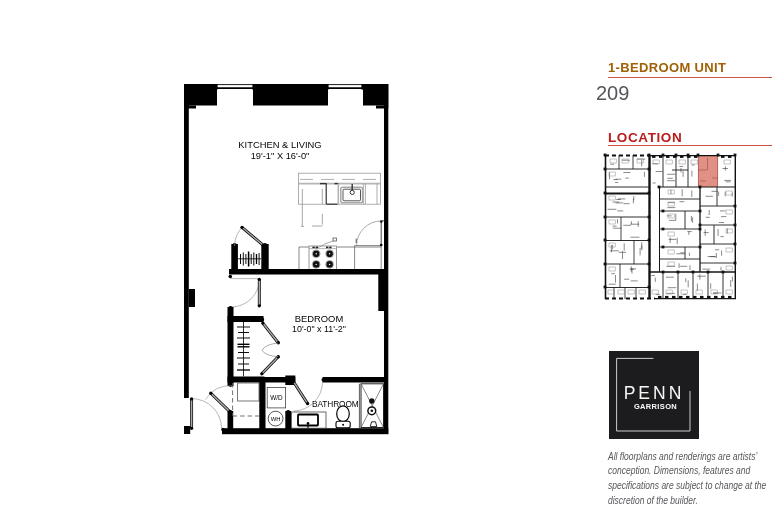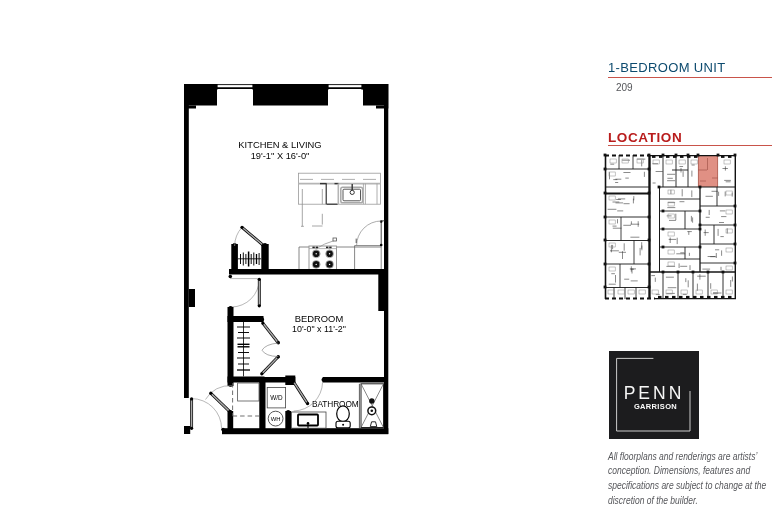--- a/index.html
+++ b/index.html
@@ -625,23 +625,23 @@
 <path d="M653.4,358.4 H616.6 V431 H690 V391" stroke="#cccccc" stroke-width="1" fill="none"></path>
 <g opacity="0.99">
         <text style="filter:blur(0px)" x="654" y="398.5" font-family="Liberation Sans, sans-serif" font-size="17.5" letter-spacing="3" fill="#fafafa" text-anchor="middle" transform="rotate(0.03 654 392)">PENN</text>
       </g>
 <g opacity="0.99">
         <text style="filter:blur(0px)" x="655.5" y="409" font-family="Liberation Sans, sans-serif" font-size="7.5" font-weight="bold" letter-spacing="0.35" fill="#fff" text-anchor="middle" transform="rotate(0.03 655 405)">GARRISON</text>
       </g>
 </g>
 </svg>
 
-<div class="abs" style="opacity:.999;filter:blur(0px);left:608px;top:60px;font-size:13px;font-weight:normal;letter-spacing:.35px;color:#0c4a6e;">1-BEDROOM UNIT</div>
+<div class="abs" style="opacity:.999;filter:blur(0px);left:608px;top:60px;font-size:13px;font-weight:bold;letter-spacing:.35px;color:#a16207;">1-BEDROOM UNIT</div>
 
 <div class="abs" style="left:608px;top:76.8px;width:163.5px;height:1.1px;background:#c9544a;"></div>
 
-<div class="abs" style="filter:blur(0px);left:616px;top:82px;font-size:10px;color:#55565a;text-align:right;">209</div>
+<div class="abs" style="filter:blur(0px);left:596px;top:82px;font-size:20px;color:#55565a;text-align:right;">209</div>
 
 <div class="abs" style="opacity:.999;filter:blur(0px);left:608px;top:129.5px;font-size:13.5px;font-weight:bold;letter-spacing:0.6px;color:#b91c1c;">LOCATION</div>
 
 <div class="abs" style="left:608px;top:144.9px;width:163.5px;height:1.1px;background:#c9544a;"></div>
 
 <div class="abs" style="filter:blur(0px);left:608px;top:449.5px;width:260px;font-size:10px;font-style:italic;line-height:14.7px;color:#56575b;transform:scaleX(.85);transform-origin:0 0;">All floorplans and renderings are artists’<br>conception. Dimensions, features and<br>specifications are subject to change at the<br>discretion of the builder.</div>
 
 </body></html>

